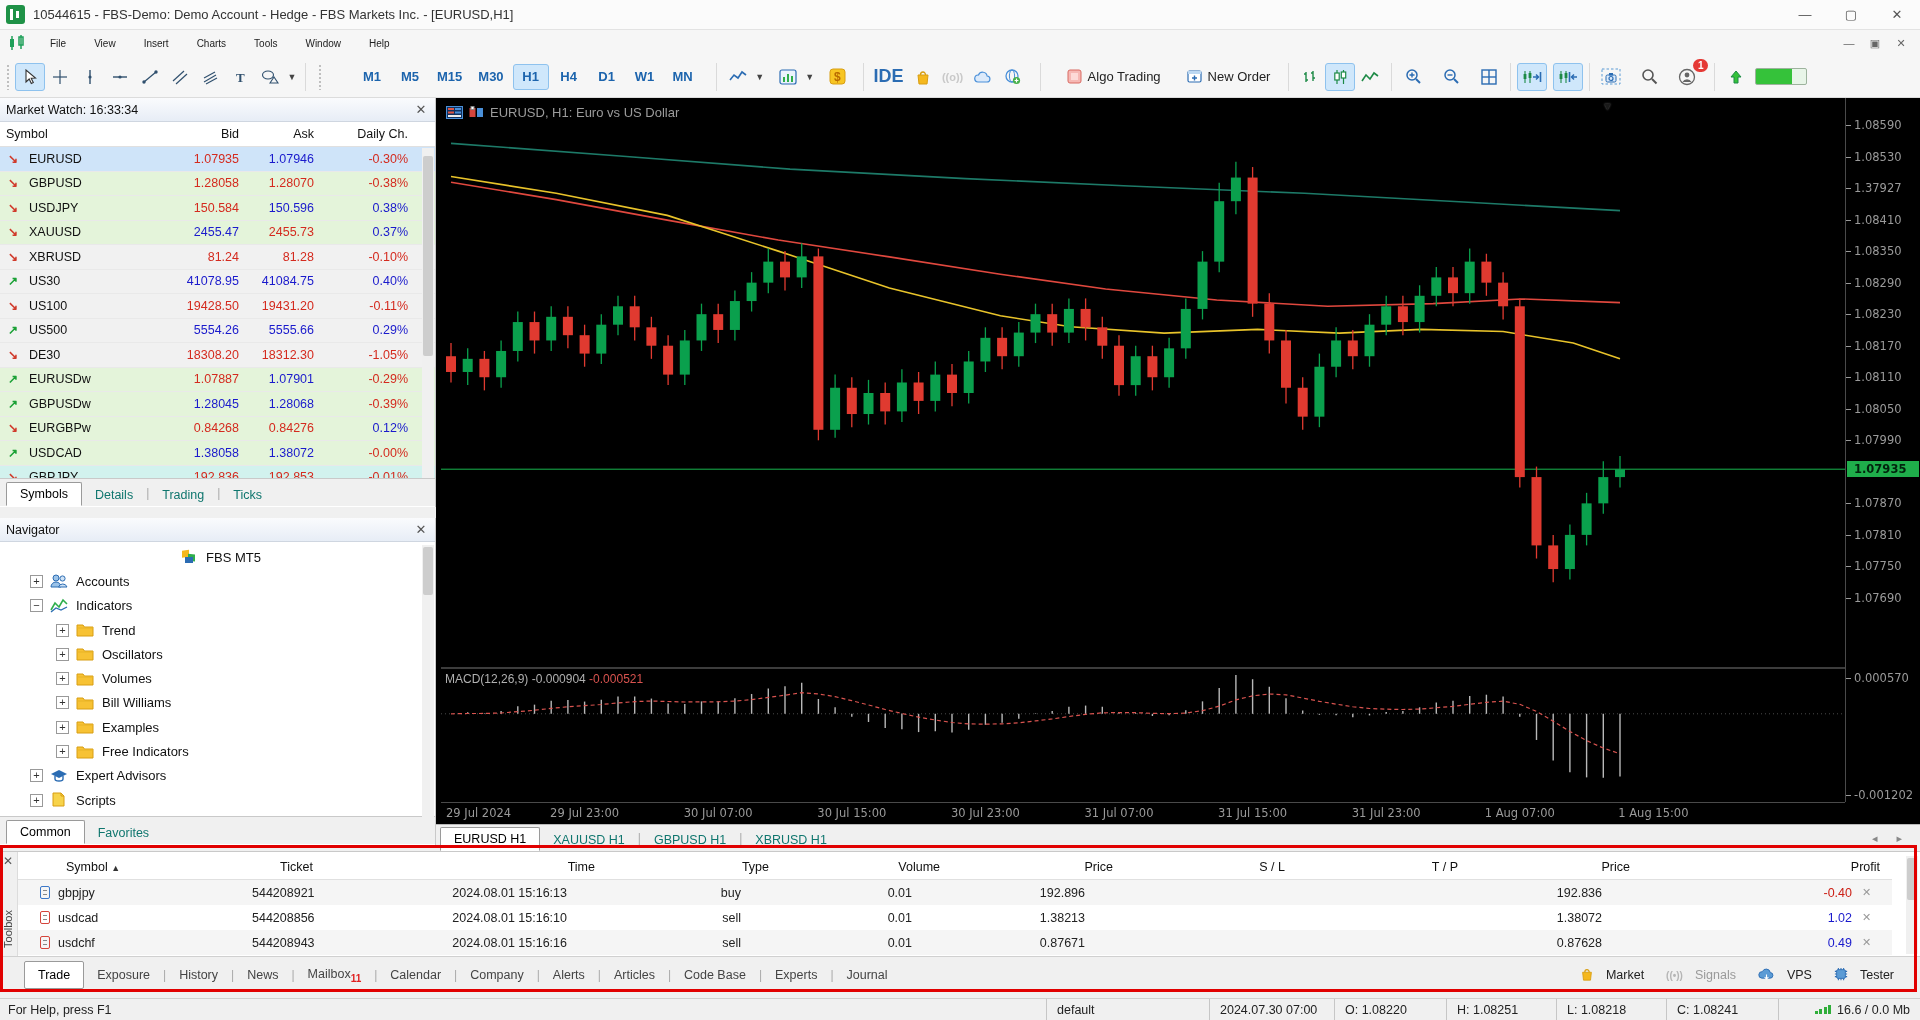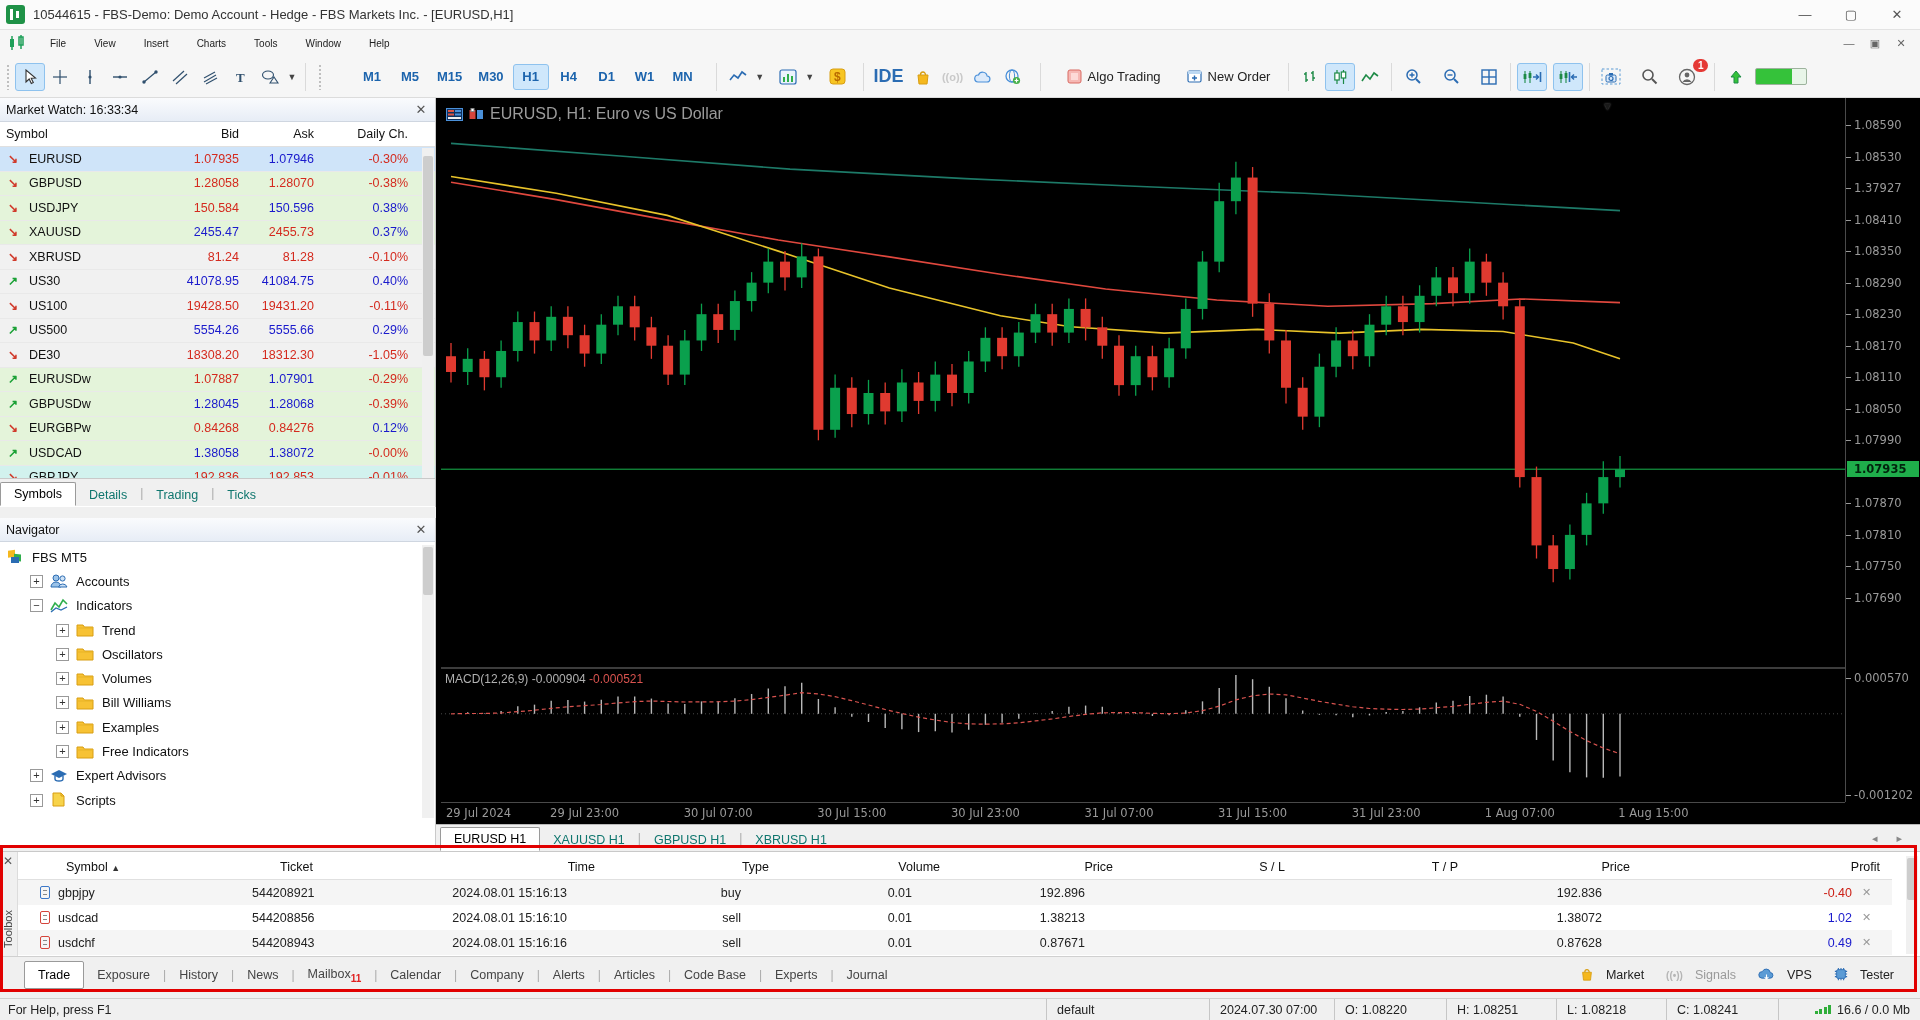--- a/index.html
+++ b/index.html
@@ -52,35 +52,35 @@
   .mw-row { display:grid; grid-template-columns:168px 77px 75px 94px; height:24.5px; align-items:center; font-size:12.5px; border-bottom:1px solid #e9e9e9; }
   .mw-row .sym { padding-left:8px; display:flex; align-items:center; gap:8px; color:#111; }
   .mw-row .num { text-align:right; padding-right:6px; }
   .arr { font-size:12px; font-weight:bold; width:13px; display:inline-block; }
   .arr.up { color:#1ba136; } .arr.down { color:#d03a2b; }
   .c-red { color:#d42a1e; } .c-blue { color:#1a1acc; }
   .bg-blue { background:#cfe4f9; } .bg-green { background:#e4f4da; } .bg-gray { background:#f1f1f1; } .bg-cyan { background:#d2f2ee; }
   .mini-scroll { position:absolute; right:1px; width:12px; background:#f0f0f0; }
   .mini-scroll .thumb { position:absolute; left:1px; width:10px; background:#cdcdcd; border-radius:2px; }
 
-  .tabs-row { height:28px; background:#f0f0f0; border-top:1px solid #c9c9c9; display:flex; align-items:flex-end; padding-left:0; }
+  .tabs-row { height:28px; background:#f0f0f0; border-top:1px solid #c9c9c9; display:flex; align-items:flex-end; padding-left:6px; }
   .tab { padding:4px 13px; font-size:12.5px; color:#0f766e; position:relative; }
   .tab.active { background:#fff; border:1px solid #9a9a9a; border-bottom:1px solid #fff; color:#000; border-radius:2px 2px 0 0; }
   .tab-sep { color:#aaa; align-self:center; font-size:12px; }
 
   #navigator { left:0; top:518px; width:436px; height:327px; background:#fff; border-right:1px solid #c9c9c9; }
   #nav-tree { height:274px; overflow:hidden; padding-top:3px; }
   .tree-row { height:24.3px; display:flex; align-items:center; font-size:13px; color:#111; }
   .expander { width:13px; height:13px; border:1px solid #999; background:#fff; display:flex; align-items:center; justify-content:center; font-size:11px; line-height:9px; color:#333; margin-right:7px; flex:0 0 auto; }
   .tree-icon { width:18px; height:16px; margin-right:8px; flex:0 0 auto; }
 
   
   #chart-area { left:436px; top:98px; width:1484px; height:753px; background:#000; }
   #plot-wrap { position:absolute; left:5px; top:0; width:1404px; height:567px; overflow:hidden; }
-  #chart-title { position:absolute; left:10px; top:7px; display:flex; align-items:center; gap:6px; color:#9b9b9b; font-size:16px; z-index:5; }
+  #chart-title { position:absolute; left:10px; top:7px; display:flex; align-items:center; gap:6px; color:#9b9b9b; font-size:13px; z-index:5; }
   #macd-wrap { position:absolute; left:5px; top:569px; width:1404px; height:135px; border-top:2px solid #3c3c3c; overflow:hidden; }
   #macd-label { position:absolute; left:4px; top:3px; font-size:12px; color:#b0b0b0; z-index:5; }
   #macd-label .v2 { color:#d9534f; }
   #price-axis { position:absolute; left:1409px; top:0; width:75px; height:704px; border-left:1px solid #4a4a4a; font-family:"DejaVu Sans", sans-serif; }
   .axis-label { position:absolute; left:8px; color:#9a9a9a; font-size:11.5px; }
   .axis-label::before { content:""; position:absolute; left:-8px; top:7px; width:5px; height:1px; background:#9a9a9a; }
   #price-tag { position:absolute; left:1px; width:72px; height:16px; background:#1fae4b; color:#02240d; font-size:11.5px; font-weight:bold; padding-left:7px; line-height:16px; }
   #time-axis { position:absolute; left:5px; top:704px; width:1404px; height:19px; border-top:1px solid #4a4a4a; font-family:"DejaVu Sans", sans-serif; }
   .time-label { position:absolute; top:3px; color:#9a9a9a; font-size:11.5px; white-space:nowrap; }
   #oneclick-arrow { position:absolute; left:1166px; top:2px; color:#1a1a1a; text-shadow:0 0 2px #666; font-size:11px; z-index:6; }
@@ -545,21 +545,21 @@
       <div class="tab">Ticks</div>
     </div>
 </div>
 
 <div id="navigator" class="abs">
   <div class="panel-header">
     <span>Navigator</span>
     <span class="closex">✕</span>
   </div>
   <div id="nav-tree">
-      <div class="tree-row" style="padding-left: 6px;">
+      <div class="tree-row" style="padding-left: 6px; justify-content: center;">
         <span class="tree-icon"><svg width="18" height="16" viewBox="0 0 18 16">
             <rect x="2" y="2" width="7" height="7" fill="#f5b81e" transform="skewY(-8)"></rect>
             <rect x="8" y="4" width="7" height="7" fill="#2fae4c" transform="skewY(6)"></rect>
             <rect x="5" y="8" width="8" height="6" fill="#2b6cb3"></rect>
           </svg></span>
         <span>FBS MT5</span>
       </div>
       <div class="tree-row" style="padding-left: 30px;">
         <span class="expander">+</span>
         <span class="tree-icon"><svg width="18" height="16" viewBox="0 0 18 16">
@@ -641,20 +641,24 @@
             <path d="M11 1 v3 h3" fill="none" stroke="#d89e12"></path>
           </svg></span>
         <span>Scripts</span>
       </div>
       <div class="tree-row" style="padding-left: 30px;">
         <span style="width: 20px; display: inline-block;"></span>
       </div>
     </div>
   <div class="mini-scroll" style="top:27px; height:273px;">
       <div class="thumb" style="top:2px; height:48px;"></div>
+    </div>
+  <div class="tabs-row" id="nav-tabs">
+      <div class="tab active">Common</div>
+      <div class="tab">Favorites</div>
     </div>
 </div>
 
 <div id="chart-area" class="abs">
   <div id="chart-title">
     <svg width="17" height="13" viewBox="0 0 17 13">
         <rect x="0.5" y="0.5" width="16" height="12" fill="#10315f" stroke="#4a90d9"></rect>
         <rect x="2" y="2" width="6" height="2" fill="#d54"></rect>
         <rect x="9" y="2" width="6" height="2" fill="#4a90d9"></rect>
         <rect x="2" y="5.5" width="6" height="2" fill="#d54"></rect>

